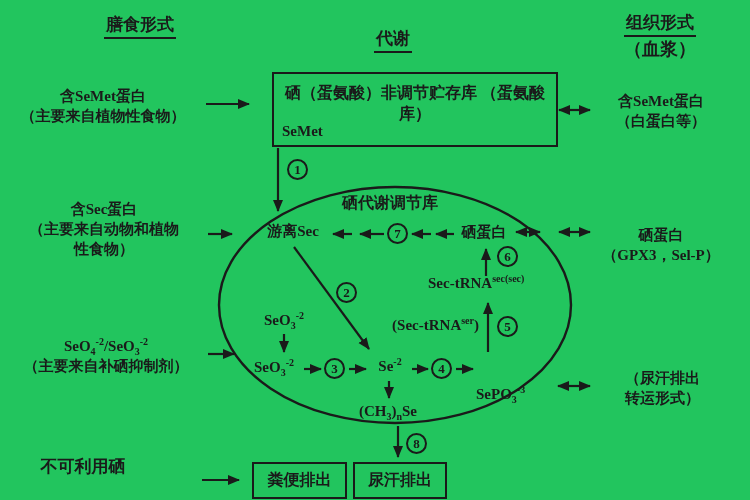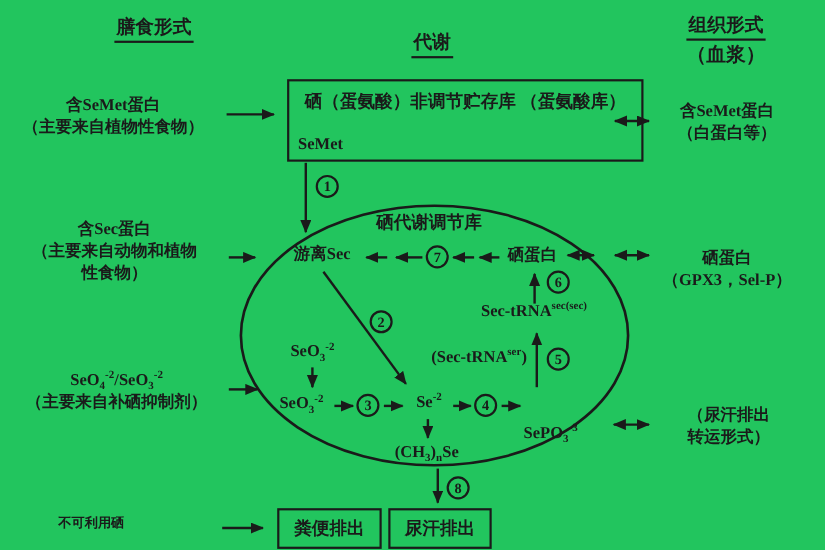--- a/index.html
+++ b/index.html
@@ -92,34 +92,34 @@
   </div>
   <div class="t" style="left:0px;top:200px;width:208px;">
     <span class="ln">含Sec蛋白</span>
     <span class="ln">（主要来自动物和植物</span>
     <span class="ln">性食物）</span>
   </div>
   <div class="t" style="left:0px;top:337px;width:212px;">
     <span class="ln formula"><span>SeO</span><sub>4</sub><sup>-2</sup><span>/SeO</span><sub>3</sub><sup>-2</sup></span>
     <span class="ln">（主要来自补硒抑制剂）</span>
   </div>
-  <div class="t" style="left:28px;top:468px;width:110px;font-size:12px;">不可利用硒</div>
+  <div class="t" style="left:28px;top:456px;width:110px;font-size:17px;">不可利用硒</div>
 
-  <div class="box" style="left:261px;top:72px;width:324px;height:75px;">
+  <div class="box" style="left:272px;top:72px;width:286px;height:75px;">
     <div class="storage-inner">
       <span class="ln">硒（蛋氨酸）非调节贮存库</span>
       <span class="ln">（蛋氨酸库）</span>
     </div>
     <div class="corner-label">SeMet</div>
   </div>
 
   <div class="t" style="left:320px;top:192px;width:140px;font-size:16px;">硒代谢调节库</div>
   <div class="t" style="left:258px;top:222px;width:70px;">游离Sec</div>
   <div class="t" style="left:455px;top:223px;width:58px;">硒蛋白</div>
-  <div class="t formula" style="left:428px;top:274px;width:115px;text-align:center;"><span>Sec-tRNA</span><sup>sec(sec)</sup></div>
+  <div class="t formula" style="left:428px;top:274px;width:115px;text-align:left;"><span>Sec-tRNA</span><sup>sec(sec)</sup></div>
   <div class="t formula" style="left:381px;top:316px;width:98px;text-align:right;"><span>(Sec-tRNA</span><sup>ser</sup><span>)</span></div>
   <div class="t formula" style="left:252px;top:311px;width:64px;"><span>SeO</span><sub>3</sub><sup>-2</sup></div>
   <div class="t formula" style="left:244px;top:358px;width:60px;"><span>SeO</span><sub>3</sub><sup>-2</sup></div>
   <div class="t formula" style="left:370px;top:357px;width:40px;"><span>Se</span><sup>-2</sup></div>
   <div class="t formula" style="left:476px;top:356px;width:64px;text-align:left;margin-top:29px;"><span>SePO</span><sub>3</sub><sup>-3</sup></div>
   <div class="t formula" style="left:352px;top:402px;width:72px;"><span>(CH</span><sub>3</sub><span>)</span><sub>n</sub><span>Se</span></div>
 
   <div class="circ" style="left:287px;top:159px;">1</div>
   <div class="circ" style="left:336px;top:282px;">2</div>
   <div class="circ" style="left:324px;top:358px;">3</div>

